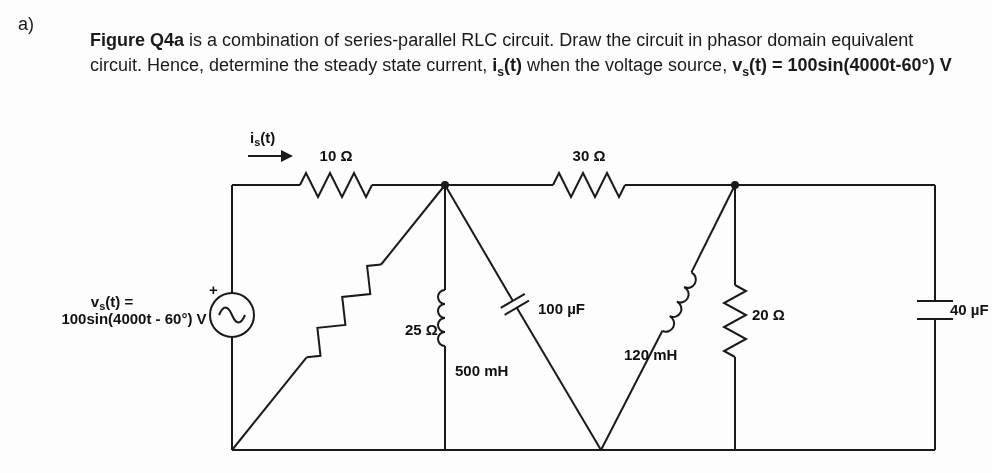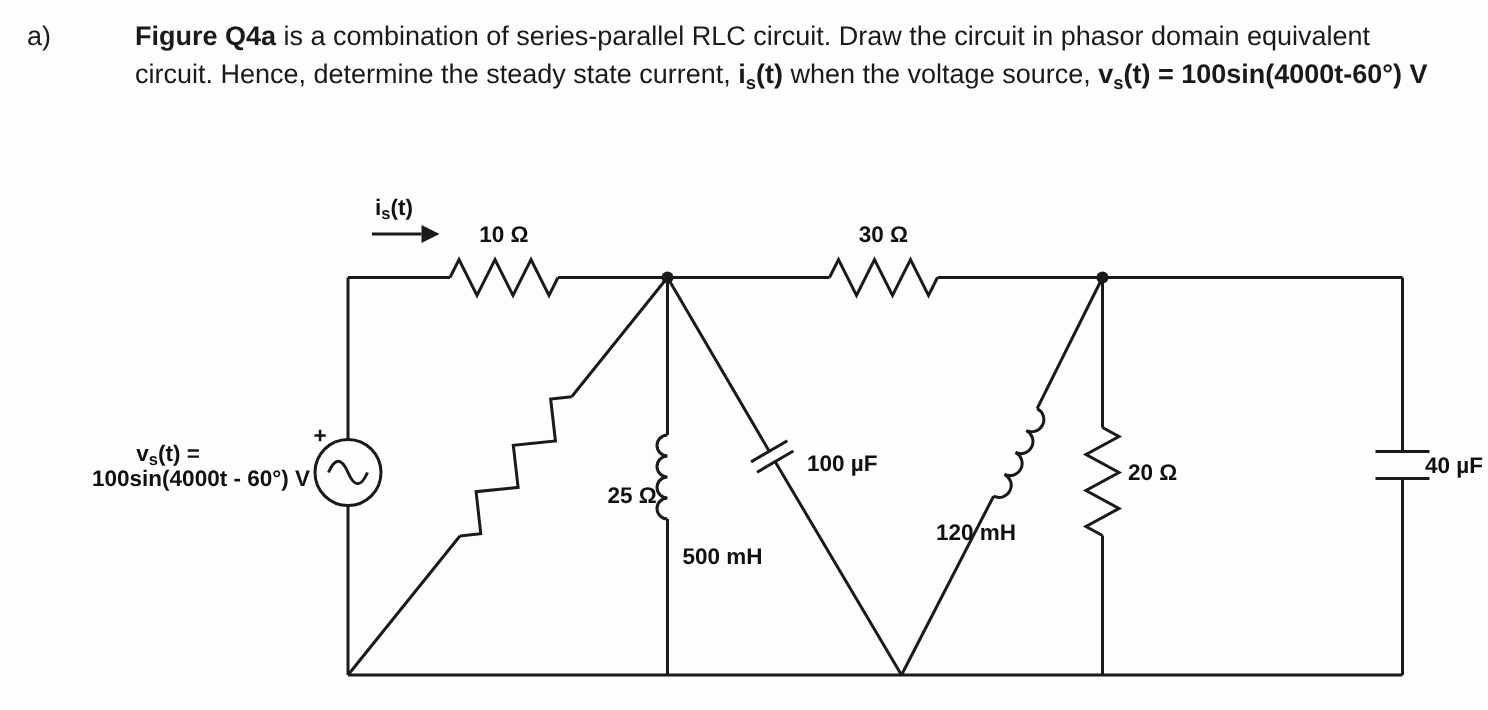--- a/index.html
+++ b/index.html
@@ -10,21 +10,21 @@
     color:#1a1a1a;
     position:relative;
     overflow:hidden;
   }
   .question{
     position:absolute;left:18px;top:12px;width:950px;
     display:flex;
     font-size:18px;line-height:25px;
   }
   .question .part{width:72px;flex:0 0 72px;}
-  .question .qbody{width:878px;}
+  .question .qbody{width:878px;margin-top:16px;}
   .question b{font-weight:700;}
   sub{font-size:0.68em;}
   .circuit-svg{position:absolute;left:0;top:110px;}
   .wire{stroke:#1a1a1a;stroke-width:2;fill:none;stroke-linejoin:miter;}
   .dot{fill:#1a1a1a;stroke:none;}
   .clabel{font-family:"Liberation Sans",sans-serif;font-size:15px;font-weight:600;fill:#111;}
   .clabel .sub{font-size:11px;}
   .plus{font-family:"Liberation Sans",sans-serif;font-size:15px;font-weight:700;fill:#111;}
   .arrowhead{fill:#1a1a1a;stroke:none;}
 </style>

